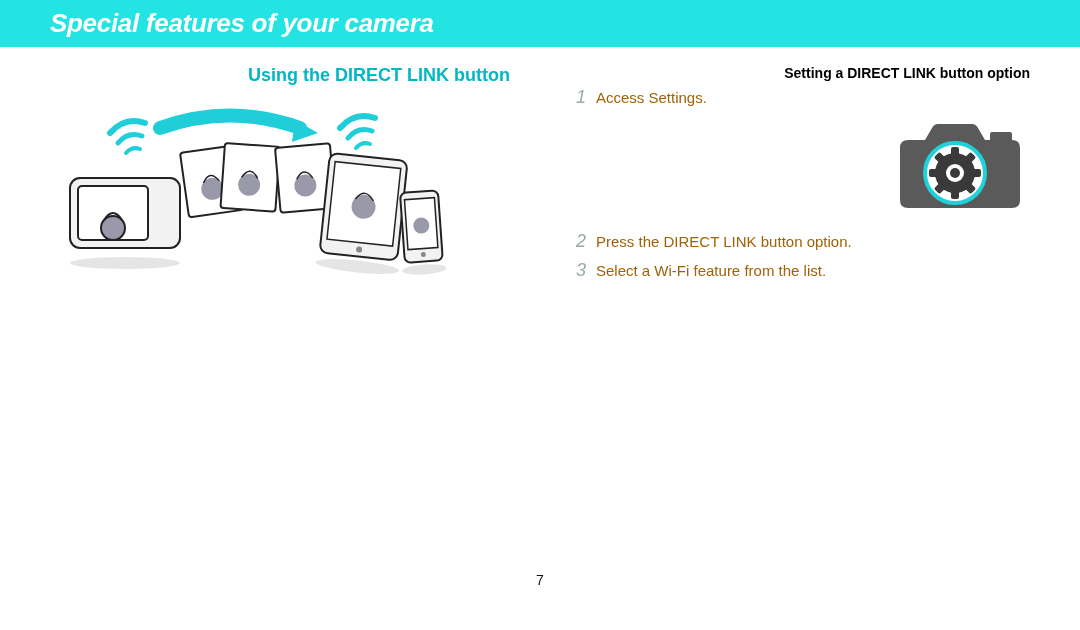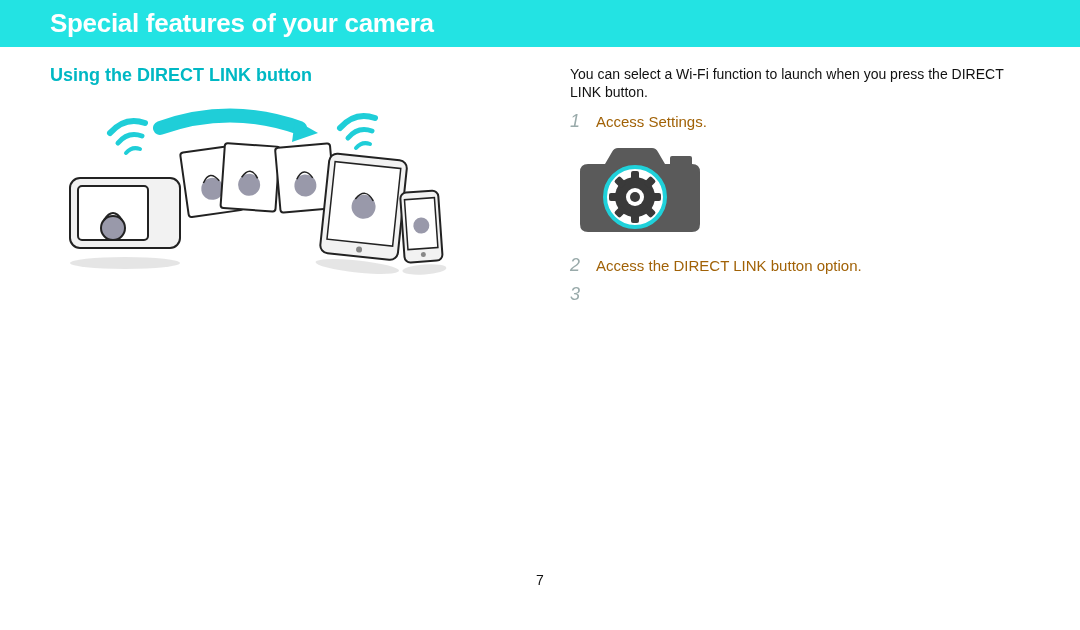--- a/index.html
+++ b/index.html
@@ -19,26 +19,28 @@
     position: relative;
   }
   .header-band {
     background: #23e3e3;
     padding: 8px 0 8px 50px;
   }
   .header-band h1 {
     color: #fff;
     font-weight: 700;
     font-size: 26px;
+    font-style: italic;
     letter-spacing: -0.3px;
   }
   .content {
     display: flex;
     padding: 18px 50px 0 50px;
     gap: 60px;
+    text-align: right;
   }
   .col-left, .col-right {
     flex: 1;
   }
   .subtitle {
     color: #00b8c4;
     font-weight: 700;
     font-size: 18px;
     margin-bottom: 12px;
   }
@@ -163,21 +165,21 @@
             <circle cx="19" cy="63" r="2.5" fill="#888"></circle>
             <circle cx="19" cy="34" r="8" fill="#99a"></circle>
             <ellipse cx="19" cy="78" rx="22" ry="5" fill="#ccc" opacity="0.5"></ellipse>
           </g>
         </svg>
       </div>
 
     </div>
 
     <div class="col-right">
-      <div class="body-text">You can select a Wi-Fi function to launch when you press the DIRECT LINK button.</div>
+      <div class="subtitle-black">Setting a DIRECT LINK button option</div>
 
       <ul class="step-list">
         <li>
           <span class="step-num">1</span>
           <span class="step-text">Access Settings.</span>
         </li>
       </ul>
 
       <div class="camera-icon">
         <svg width="140" height="95" viewBox="0 0 140 95">
@@ -210,24 +212,25 @@
             </g>
             <circle r="9" fill="#fff"></circle>
             <circle r="5" fill="#3a3a3a"></circle>
           </g>
         </svg>
       </div>
 
       <ul class="step-list">
         <li>
           <span class="step-num">2</span>
-          <span class="step-text">Access the DIRECT LINK button option.</span>
+          <span class="step-text">Press the DIRECT LINK button option.</span>
         </li>
         <li>
           <span class="step-num">3</span>
+          <span class="step-text">Select a Wi-Fi feature from the list.</span>
         </li>
       </ul>
     </div>
 
   </div>
 
   <div class="page-num">7</div>
 </div>
 
 </body></html>

